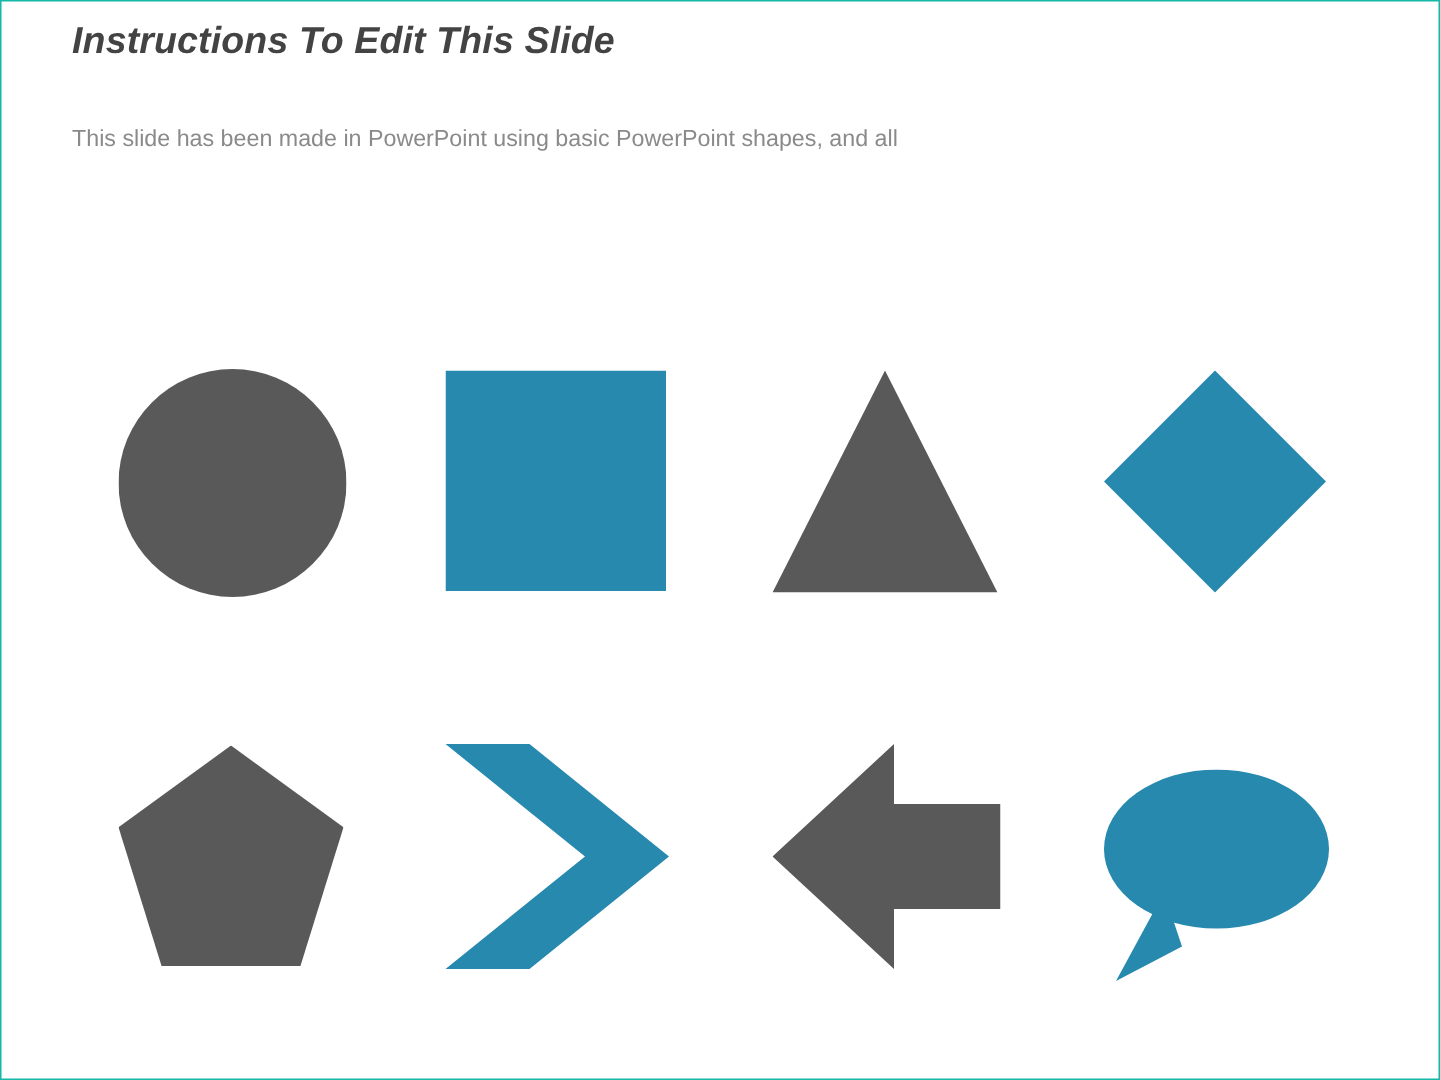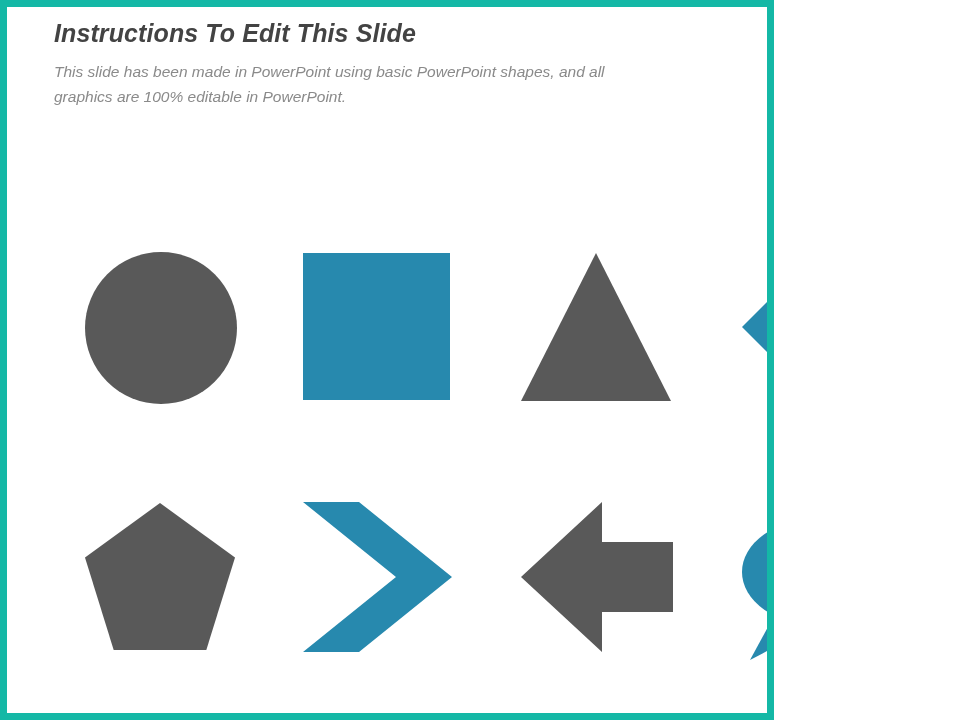--- a/index.html
+++ b/index.html
@@ -5,51 +5,50 @@
   html, body {
     margin: 0;
     padding: 0;
     background: #ffffff;
   }
   body {
     font-family: "Liberation Sans", sans-serif;
   }
   #slide {
     position: relative;
-    width: 774px;
+    width: 960px;
     height: 720px;
     background: #ffffff;
     box-sizing: border-box;
-    border: 7px solid #14b8a6;
+    border: 1px solid #14b8a6;
     overflow: hidden;
   }
 
   
   #title {
     position: absolute;
     left: 47px;
     top: 12px;
     font-size: 25px;
     font-style: italic;
     font-weight: bold;
     color: #434343;
     letter-spacing: 0.1px;
     white-space: nowrap;
   }
 
   #body-text {
     position: absolute;
     left: 47px;
-    top: 52px;
+    top: 79px;
     width: 842px;
     font-size: 15.5px;
     line-height: 25px;
     color: #8a8a8a;
     font-weight: normal;
-    font-style: italic;
   }
   #body-text .para-justified {
     text-align: justify;
     text-justify: inter-word;
     margin: 0;
   }
   #body-text .para-left {
     text-align: left;
     margin: 0;
   }
@@ -65,21 +64,20 @@
 </head>
 <body>
 
 <div id="slide">
 
   <div id="title">Instructions To Edit This Slide</div>
 
   <div id="body-text">
     <p class="para-justified">
       <span class="l1">This slide has been made in PowerPoint using basic PowerPoint shapes, and all</span>
-      <span>graphics are 100% editable in PowerPoint.</span>
     </p>
   </div>
 
   <div class="shape-cell" style="left:78px; top:245px; width:152px; height:152px;">
     <svg class="shape-svg" width="152" height="152" viewBox="0 0 152 152">
       <circle cx="76" cy="76" r="76" fill="#595959"></circle>
     </svg>
   </div>
 
   <div class="shape-cell" style="left:296px; top:246px; width:147px; height:147px;">

